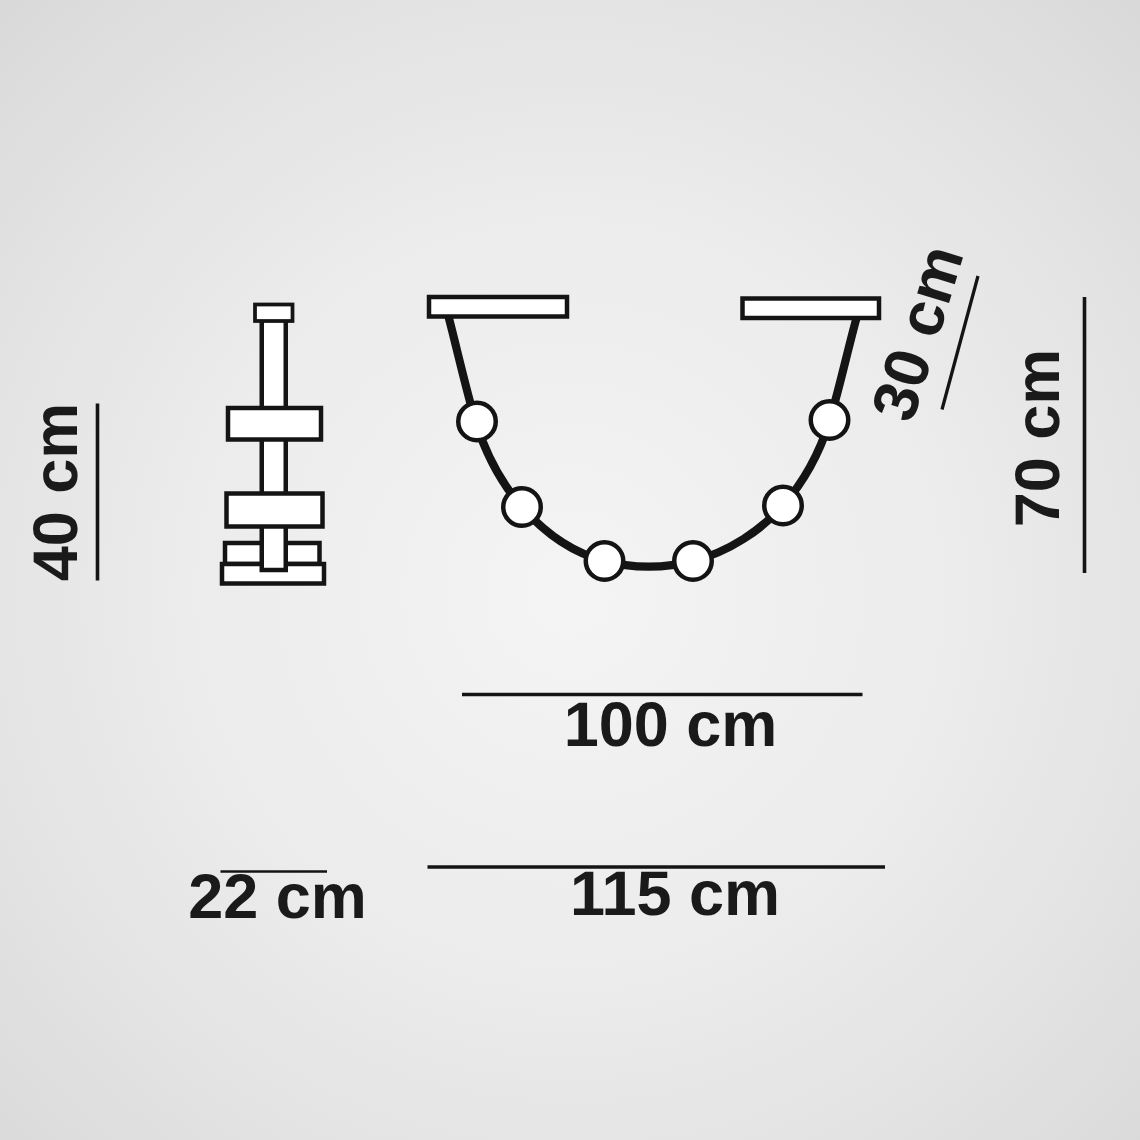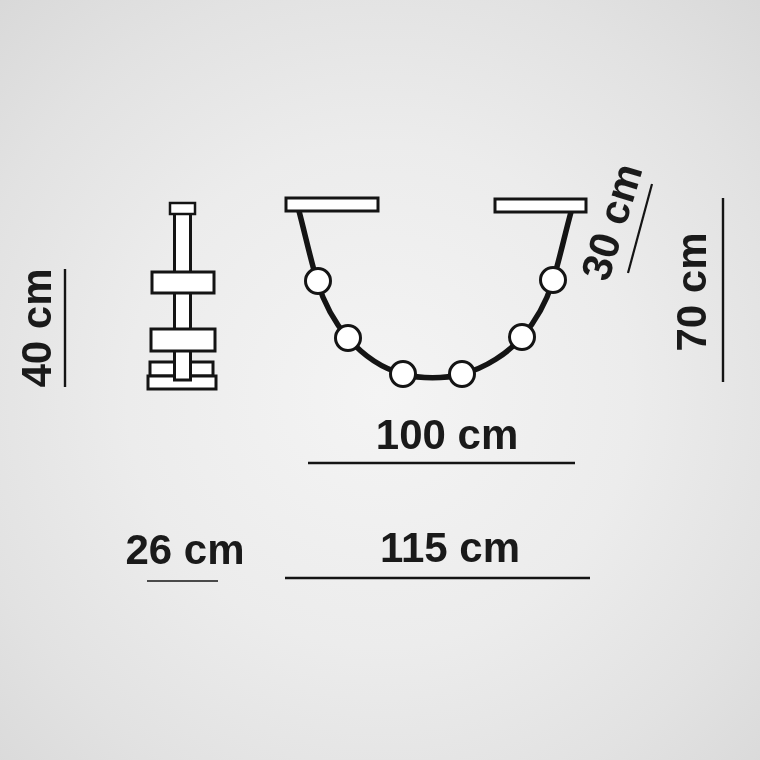--- a/index.html
+++ b/index.html
@@ -26,21 +26,21 @@
     position: absolute;
     font-weight: 700;
     font-size: 42px;
     line-height: 1;
     color: #1a1a1a;
     white-space: nowrap;
     letter-spacing: 0px;
   }
   .rot-90   { transform: translate(-50%,-50%) rotate(-90deg); }
   .rot-diag { transform: translate(-50%,-50%) rotate(-73deg); }
-  .horiz    { transform: translate(-50%,-50%); }
+  .horiz    { transform: translate(-50%,-50%); margin-top: 48px; }
 </style>
 </head>
 <body>
 
 <div id="canvas">
 
   <svg id="drawing" viewBox="0 0 760 760" xmlns="http://www.w3.org/2000/svg">
 
     <g fill="#ffffff" stroke="#141414">
       <rect x="150" y="362" width="63" height="14" stroke-width="3"></rect>
@@ -79,21 +79,21 @@
       <line x1="147" y1="581" x2="218" y2="581" stroke-width="1.7"></line>
       <line x1="308" y1="463" x2="575" y2="463"></line>
       <line x1="285" y1="578" x2="590" y2="578"></line>
       <line x1="628" y1="273" x2="652" y2="184" stroke-width="2.2"></line>
       <line x1="723" y1="198" x2="723" y2="382"></line>
     </g>
   </svg>
 
   <div class="dim-label rot-90" style="left:37px; top:328px;">40 cm</div>
 
-  <div class="dim-label horiz" style="left:185px; top:550px;">26 cm</div>
+  <div class="dim-label horiz" style="left:185px; top:550px;">22 cm</div>
 
   <div class="dim-label horiz" style="left:447px; top:435px;">100 cm</div>
 
   <div class="dim-label horiz" style="left:450px; top:548px;">115 cm</div>
 
   <div class="dim-label rot-diag" style="left:612px; top:222px;">30 cm</div>
 
   <div class="dim-label rot-90" style="left:692px; top:292px;">70 cm</div>
 
 </div>

